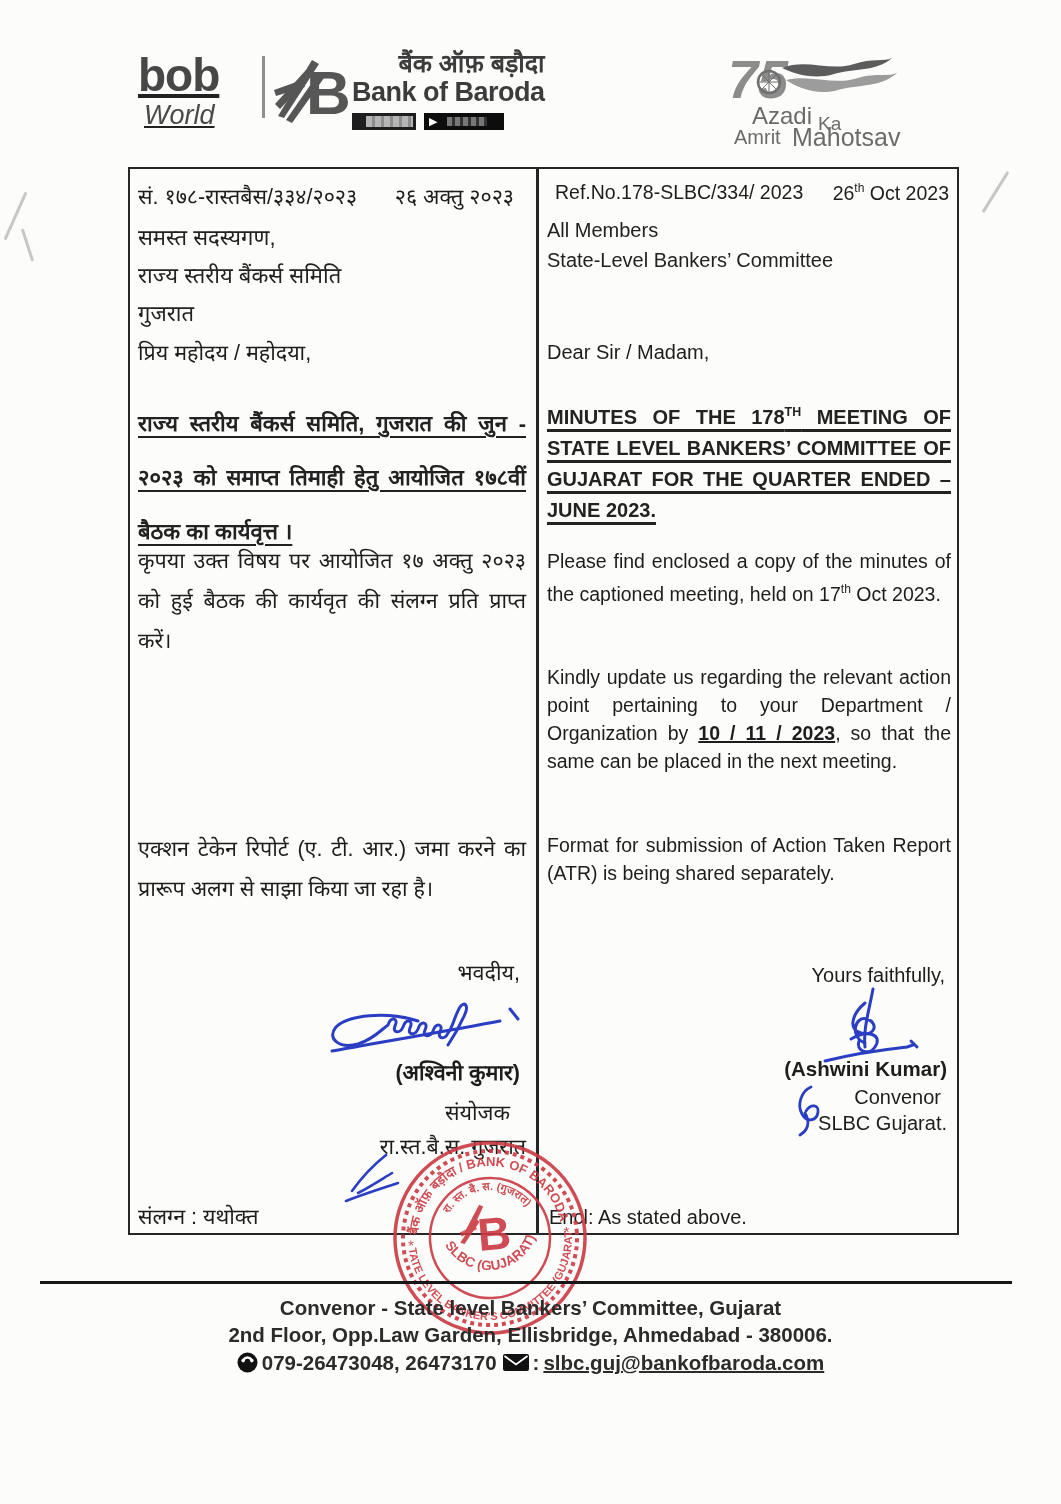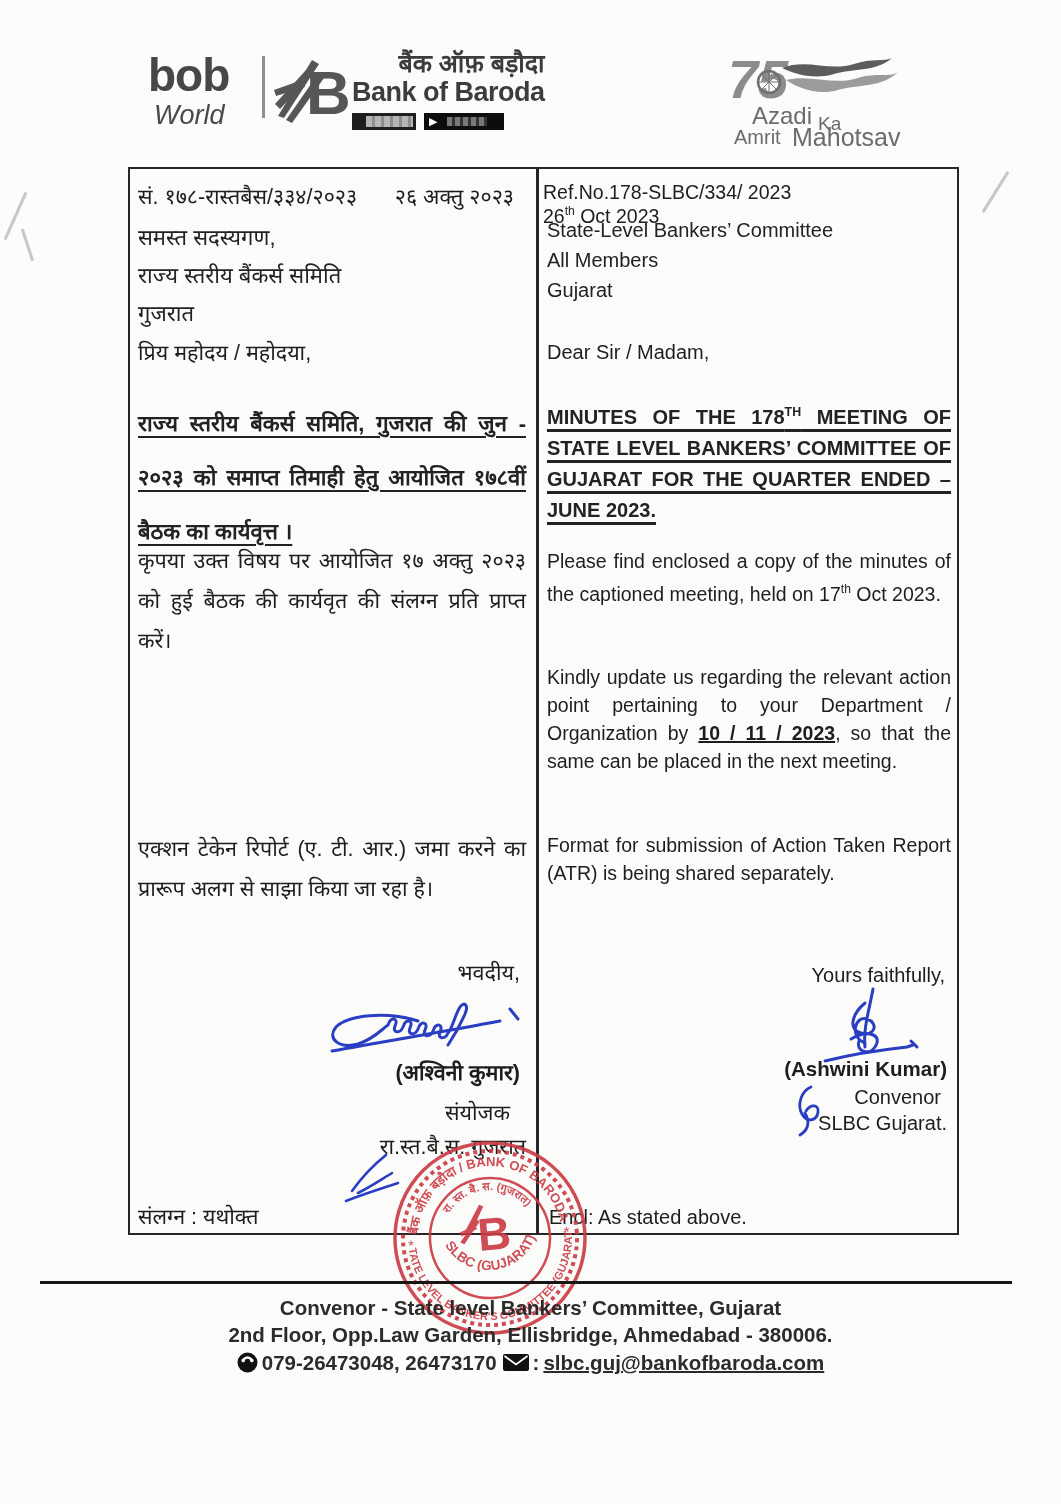--- a/index.html
+++ b/index.html
@@ -49,21 +49,21 @@
   .footer{left:0;top:1294px;width:100%;text-align:center;font-weight:bold;color:#2b2b2b;font-size:20.5px;line-height:27px;}
   .footer .contact{display:flex;justify-content:center;align-items:center;gap:4px;margin-top:1px;}
   .email{text-decoration:underline;text-decoration-thickness:2px;}
   .scan-mark{background:#9a9a9a;opacity:.55;border-radius:2px;}
 </style>
 </head>
 <body>
 
 <div class="page">
 
-  <div class="abs" style="left:148px;top:52px;">
+  <div class="abs" style="left:138px;top:52px;text-decoration:underline;">
     <div class="bob-word">bob</div>
     <div class="bob-world">World</div>
   </div>
 
   <div class="abs hdr-divider" style="left:262px;top:56px;"></div>
 
   <svg class="abs" style="left:272px;top:46px;" width="80" height="84" viewBox="0 0 80 84">
     <g fill="#565656">
       <polygon points="6,70 40,14 47,18 12,72"></polygon>
       <polygon points="3,58 34,24 40,29 8,63"></polygon>
@@ -136,28 +136,27 @@
       <div class="abs hi ralign" style="right:26px;left:8px;top:928px;">संयोजक</div>
       <div class="abs hi ralign" style="right:10px;left:8px;top:962px;">रा.स्त.बै.स. गुजरात</div>
       <svg class="abs" style="left:210px;top:978px;" width="66" height="60" viewBox="0 0 66 60">
         <path class="sig-stroke" stroke-width="2.6" d="M12,44 C22,30 36,16 46,8 M18,46 C30,40 42,32 52,26"></path>
         <path class="sig-stroke" stroke-width="2.6" d="M6,54 C24,47 40,42 58,36"></path>
       </svg>
       <div class="abs hi" style="left:8px;top:1032px;">संलग्न : यथोक्त</div>
     </div>
 
     <div class="cell cell-right">
-      <div class="abs row-ref en" style="left:4px;right:8px;top:12px;flex-direction:column;">
+      <div class="abs row-ref en" style="left:16px;right:8px;top:12px;">
         <span>Ref.No.178-SLBC/334/ 2023</span>
         <span><span>26</span><sup>th</sup><span> Oct 2023</span></span>
       </div>
       <div class="abs addr-en" style="left:8px;top:46px;">
+        <div>All Members</div>
         <div>State-Level Bankers’ Committee</div>
-        <div>All Members</div>
-        <div>Gujarat</div>
       </div>
       <div class="abs en" style="left:8px;top:172px;font-size:20px;">Dear Sir / Madam,</div>
       <div class="abs heading-en" style="left:8px;right:6px;top:228px;">
         <span>MINUTES OF THE 178</span><sup>TH</sup><span> MEETING OF STATE LEVEL BANKERS’ COMMITTEE OF GUJARAT FOR THE QUARTER ENDED – JUNE 2023.</span>
       </div>
       <div class="abs en para-en" style="left:8px;right:6px;top:378px;">
         <span>Please find enclosed a copy of the minutes of the captioned meeting, held on 17</span><sup>th</sup><span> Oct 2023.</span>
       </div>
       <div class="abs en para-en" style="left:8px;right:6px;top:494px;">
         <span>Kindly update us regarding the relevant action point pertaining to your Department / Organization by </span><span class="bu">10 / 11 / 2023</span><span>, so that the same can be placed in the next meeting.</span>

